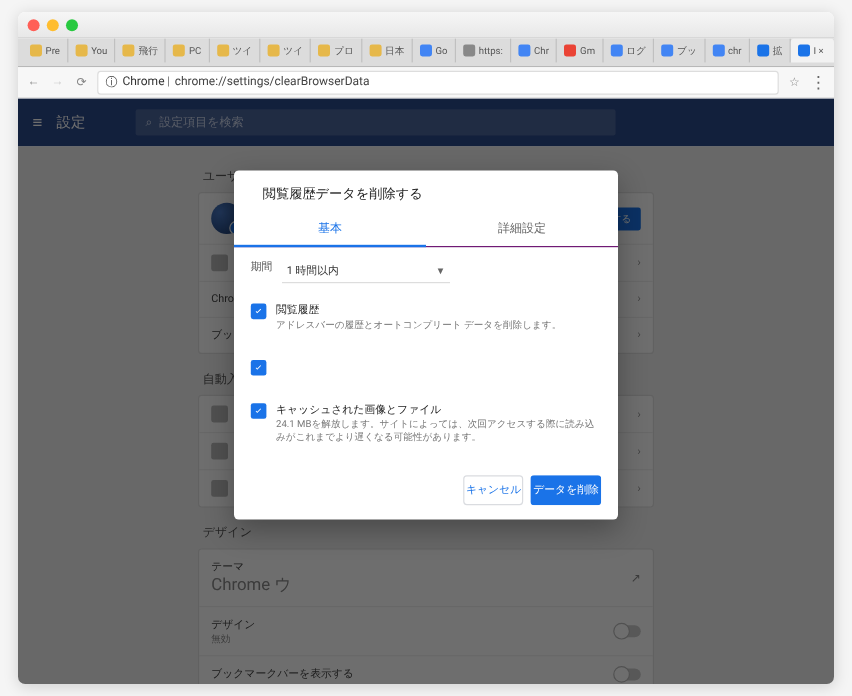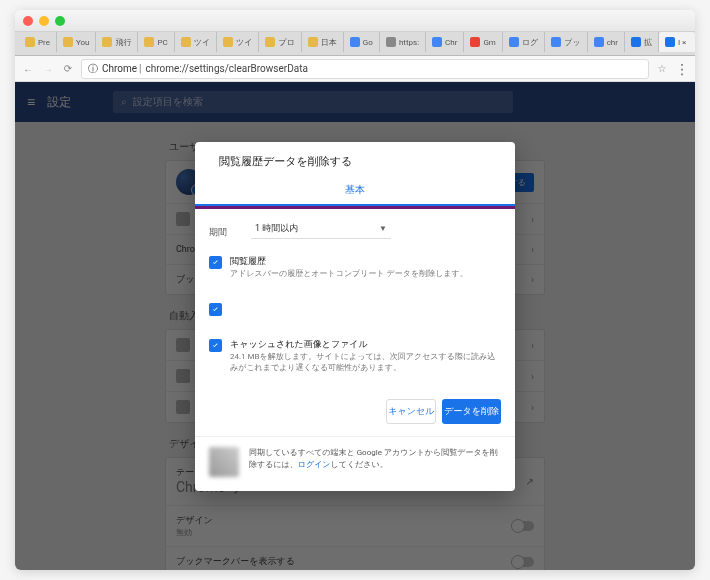--- a/index.html
+++ b/index.html
@@ -37,26 +37,26 @@
 .btn-sm { font-size: 8px; padding: 4px 8px; border-radius: 2px; cursor: pointer; border: none; }
 .btn-off { background: #e8f0fe; color: #1a73e8; }
 .btn-login { background: #1a73e8; color: #fff; }
 .chev { color: #999; font-size: 10px; }
 .toggle { width: 22px; height: 10px; background: #ccc; border-radius: 5px; position: relative; }
 .toggle::after { content: ""; position: absolute; width: 12px; height: 12px; background: #fff; border: 1px solid #bbb; border-radius: 50%; top: -2px; left: -1px; }
 .link-ico { color: #888; font-size: 10px; }
 .overlay { position: absolute; inset: 0; background: rgba(0,0,0,0.38); display: flex; align-items: flex-start; justify-content: center; padding-top: 60px; }
 .dialog { width: 320px; background: #fff; border-radius: 4px; box-shadow: 0 8px 24px rgba(0,0,0,0.3); overflow: hidden; }
 .dlg-title { font-size: 11px; font-weight: 500; color: #222; padding: 12px 14px 6px; margin-left: 10px; }
-.dlg-tabs { display: flex; border-bottom: 4px solid #701a75; }
+.dlg-tabs { display: flex; border-bottom: 1px solid #701a75; }
 .dlg-tab { flex: 1; text-align: center; padding: 8px 0; font-size: 10px; color: #666; cursor: pointer; position: relative; }
 .dlg-tab.active { color: #1a73e8; }
 .dlg-tab.active::after { content: ""; position: absolute; bottom: -1px; left: 0; right: 0; height: 2px; background: #1a73e8; }
 .dlg-body { padding: 10px 14px; font-size: 9px; color: #333; }
-.dlg-row { display: flex; align-items: flex-end; gap: 24px; margin-bottom: 10px; }
+.dlg-row { display: flex; align-items: flex-start; gap: 8px; margin-bottom: 10px; }
 .period-label { font-size: 9px; color: #555; }
 .period-select { flex: 1; max-width: 140px; border: none; border-bottom: 1px solid #ddd; padding: 3px 4px; font-size: 9px; color: #333; display: flex; justify-content: space-between; align-items: center; cursor: pointer; }
 .check-row { display: flex; gap: 8px; padding: 6px 0; margin-top: 10px; }
 .checkbox { width: 13px; height: 13px; background: #1a73e8; border-radius: 2px; display: flex; align-items: center; justify-content: center; flex-shrink: 0; cursor: pointer; margin-top: 1px; }
 .checkbox svg { width: 9px; height: 9px; }
 .check-text { flex: 1; }
 .check-title { font-size: 9px; color: #222; margin-bottom: 1px; }
 .check-desc { font-size: 8px; color: #777; line-height: 1.35; }
 .dlg-actions { display: flex; justify-content: flex-end; gap: 6px; padding: 10px 14px 12px; }
 .dlg-btn { font-size: 9px; padding: 5px 1px; border-radius: 3px; cursor: pointer; border: 1px solid transparent; }
@@ -259,20 +259,21 @@
           </div>
         </div>
       </div>
     </div>
 
     <div class="overlay">
       <div class="dialog">
         <div class="dlg-title">閲覧履歴データを削除する</div>
         <div class="dlg-tabs">
           <div class="dlg-tab active">基本</div>
+          <div class="dlg-tab">詳細設定</div>
         </div>
         <div class="dlg-body">
           <div class="dlg-row">
             <span class="period-label">期間</span>
             <div class="period-select">
               <span>1 時間以内</span>
               <span style="font-size:8px;color:#666">▼</span>
             </div>
           </div>
           <div id="check-list">
@@ -304,22 +305,16 @@
                   <div class="check-title">キャッシュされた画像とファイル</div>
                   <div class="check-desc">24.1 MBを解放します。サイトによっては、次回アクセスする際に読み込みがこれまでより遅くなる可能性があります。</div>
                 </div>
               </div>
             </div>
         </div>
         <div class="dlg-actions">
           <button class="dlg-btn cancel">キャンセル</button>
           <button class="dlg-btn primary">データを削除</button>
         </div>
-        <div class="dlg-foot">
-          <div class="foot-avatar"></div>
-          <div class="foot-text">
-            <span>同期しているすべての端末と Google アカウントから閲覧データを削除するには、</span><span class="link">ログイン</span><span>してください。</span>
-          </div>
-        </div>
       </div>
     </div>
   </div>
 </div>
 
 </body></html>

